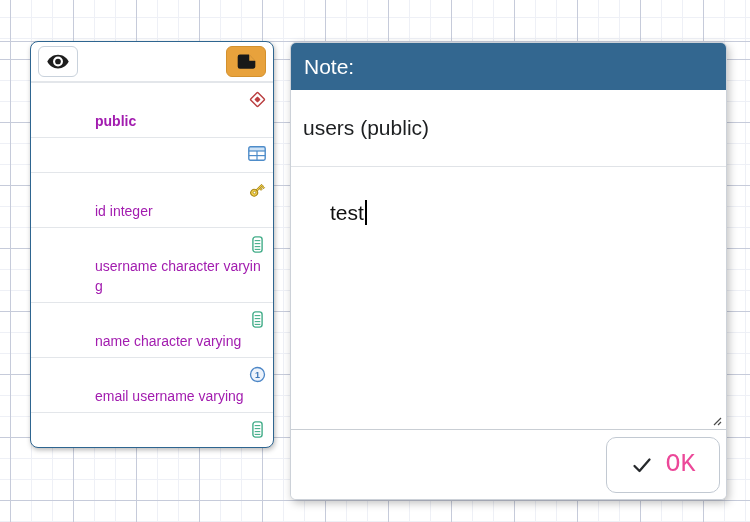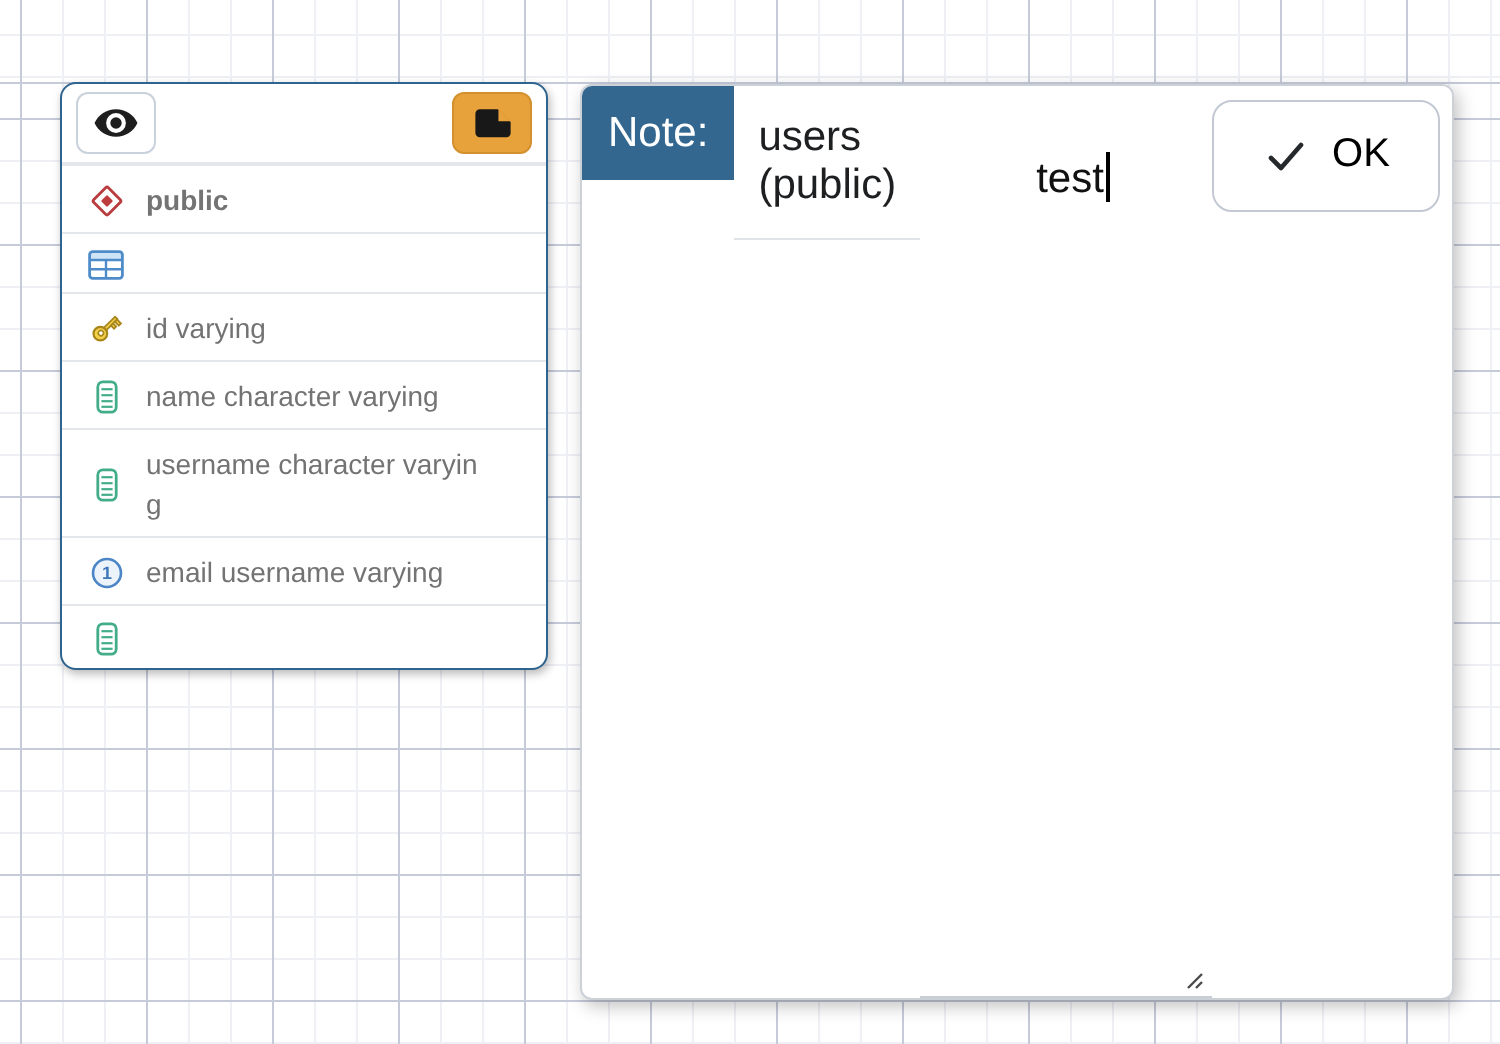--- a/index.html
+++ b/index.html
@@ -30,63 +30,63 @@
     height:39px;display:flex;align-items:center;justify-content:space-between;
     padding:0 7px;border-bottom:1px solid #e3e6ea;
   }
   .tool-btn{
     display:flex;align-items:center;justify-content:center;
     background:#fff;border:1px solid #c9d2dc;border-radius:6px;
     width:40px;height:31px;padding:0;cursor:pointer;box-sizing:border-box;
   }
   .tool-btn.note-active{background:#e8a23c;border-color:#d3912e;}
   .node-row{
-    display:flex;align-items:center;
+    display:flex;align-items:flex-end;
     padding:6.5px 6px 6.5px 12px;border-top:1px solid #e3e6ea;
-    font-size:14px;line-height:20px;color:#737373;cursor:default;
+    font-size:14px;line-height:20px;color:#a21caf;cursor:default;flex-direction:column;
   }
   .node-row:first-of-type{border-top:none;}
   .node-row.bold{font-weight:700;}
   .ricon{width:20px;display:flex;justify-content:center;flex:0 0 20px;margin-top:1px;}
   .rlabel{margin-left:10px;width:172px;word-break:break-all;}
 
   
   .note-dialog{
     position:absolute;left:290px;top:42px;width:437px;height:458px;
     background:#fff;border:1px solid #ccd1d8;border-radius:6px;
     box-shadow:2px 3px 9px rgba(0,0,0,.25);
-    box-sizing:border-box;display:flex;flex-direction:row;overflow:hidden;
+    box-sizing:border-box;display:flex;flex-direction:column;overflow:hidden;
   }
   .dlg-header{
     height:47px;flex:0 0 47px;background:#336790;color:#fff;
     font-size:21px;display:flex;align-items:center;padding:0 13px;
   }
   .dlg-subtitle{
     height:46px;flex:0 0 46px;border-bottom:1px solid #e0e3e7;
     font-size:21px;color:#1d1f21;display:flex;align-items:center;padding:15px 12px;
   }
   .dlg-textarea{
     flex:1;position:relative;border-bottom:1px solid #c9ced4;
-    font-size:21px;color:#111;padding:9px 23px;box-sizing:border-box;
+    font-size:21px;color:#111;padding:9px 4px;box-sizing:border-box;
     cursor:text;white-space:pre-wrap;
   }
   .caret{
     display:inline-block;width:2px;height:25px;background:#000;
     vertical-align:-5px;margin-left:1px;
   }
   .resize-handle{position:absolute;right:3px;bottom:2px;line-height:0;cursor:nwse-resize;}
   .dlg-footer{
     height:69px;flex:0 0 69px;display:flex;align-items:center;justify-content:flex-end;
     padding-right:6px;background:#fff;
   }
   .ok-btn{
     width:114px;height:56px;background:#fff;border:1.5px solid #c2c9d2;border-radius:10px;
     display:flex;align-items:center;justify-content:center;gap:11px;
-    font-size:20px;color:#000000;cursor:pointer;
-    font-family:Liberation Sans, sans-serif;
+    font-size:25px;color:#ec4899;cursor:pointer;
+    font-family:Liberation Mono, monospace;
   }
   .icon-wrap{display:flex;line-height:0;}
 </style>
 </head>
 <body>
 
 <div class="canvas">
 
   <div class="table-node">
 
@@ -140,51 +140,51 @@
         <svg width="18" height="18" viewBox="0 0 18 18">
           <g transform="rotate(-45 9 9)">
             <rect x="7.6" y="8.2" width="8.6" height="1.7" fill="#f3d24a" stroke="#a8861c" stroke-width="0.9"></rect>
             <rect x="11.6" y="9.9" width="1.5" height="2.2" fill="#f3d24a" stroke="#a8861c" stroke-width="0.9"></rect>
             <rect x="14.4" y="9.9" width="1.5" height="2.8" fill="#f3d24a" stroke="#a8861c" stroke-width="0.9"></rect>
             <circle cx="5" cy="9" r="3.4" fill="#f3d24a" stroke="#a8861c" stroke-width="1.1"></circle>
             <circle cx="5.4" cy="9" r="1.3" fill="#fff" stroke="#a8861c" stroke-width="0.8"></circle>
           </g>
         </svg>
       </span>
-      <span class="rlabel">id varying</span>
+      <span class="rlabel">id integer</span>
     </div>
 
     <div class="node-row">
       <span class="ricon icon-wrap">
         <svg width="11" height="17" viewBox="0 0 11 17">
           <rect x="0.9" y="0.9" width="9.2" height="15.2" rx="2.6" fill="#fff" stroke="#43ad89" stroke-width="1.4"></rect>
           <g stroke="#43ad89" stroke-width="1.1">
             <line x1="2.7" y1="4.6" x2="8.3" y2="4.6"></line>
               <line x1="2.7" y1="7.6" x2="8.3" y2="7.6"></line>
             <line x1="2.7" y1="10.6" x2="8.3" y2="10.6"></line>
               <line x1="2.7" y1="13.4" x2="8.3" y2="13.4"></line>
           </g>
         </svg>
       </span>
-      <span class="rlabel">name character varying</span>
+      <span class="rlabel">username character varying</span>
     </div>
 
     <div class="node-row">
       <span class="ricon icon-wrap">
         <svg width="11" height="17" viewBox="0 0 11 17">
           <rect x="0.9" y="0.9" width="9.2" height="15.2" rx="2.6" fill="#fff" stroke="#43ad89" stroke-width="1.4"></rect>
           <g stroke="#43ad89" stroke-width="1.1">
             <line x1="2.7" y1="4.6" x2="8.3" y2="4.6"></line>
               <line x1="2.7" y1="7.6" x2="8.3" y2="7.6"></line>
             <line x1="2.7" y1="10.6" x2="8.3" y2="10.6"></line>
               <line x1="2.7" y1="13.4" x2="8.3" y2="13.4"></line>
           </g>
         </svg>
       </span>
-      <span class="rlabel">username character varying</span>
+      <span class="rlabel">name character varying</span>
     </div>
 
     <div class="node-row">
       <span class="ricon icon-wrap">
         <svg width="17" height="17" viewBox="0 0 18 18">
           <circle cx="9" cy="9" r="7.4" fill="#edf3fb" stroke="#4c86c6" stroke-width="1.4"></circle>
           <text x="9" y="12.3" text-anchor="middle" font-size="9.5" font-weight="700" fill="#3d77b8" font-family="Liberation Sans, sans-serif">1</text>
         </svg>
       </span>
       <span class="rlabel">email username varying</span>

